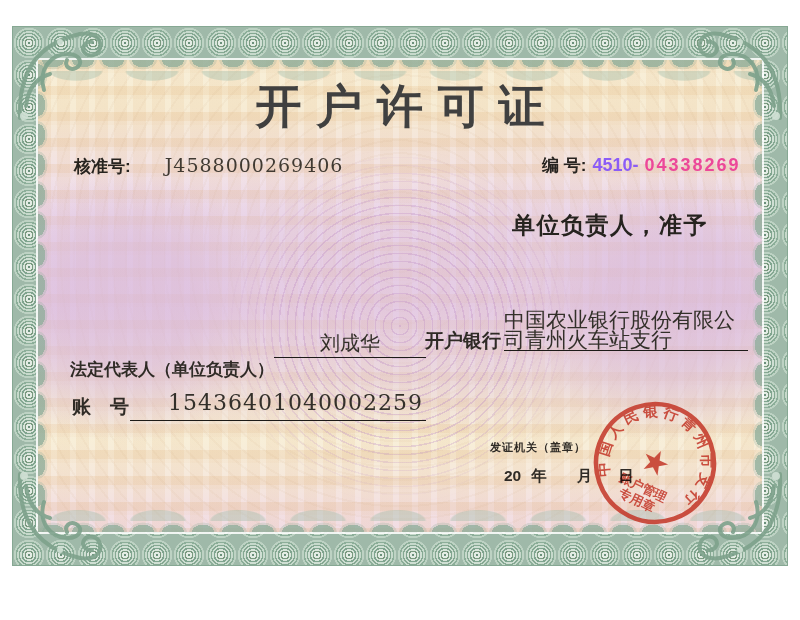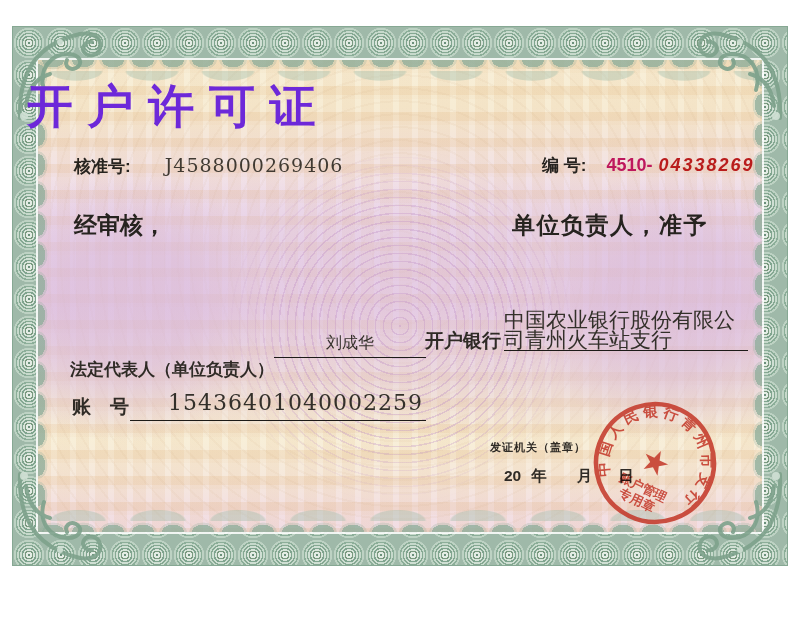--- a/index.html
+++ b/index.html
@@ -90,44 +90,44 @@
       rgba(142,173,154,.8) 0 68%, rgba(142,173,154,.25) 68% 84%, transparent 88%);
     background-size:11px 30px;}
   .corner{position:absolute; width:96px; height:96px; z-index:4;}
   .corner.tl{left:2px; top:2px;}
   .corner.tr{right:2px; top:2px; transform:scaleX(-1);}
   .corner.br{right:2px; bottom:2px; transform:scale(-1,-1);}
   .corner.bl{left:2px; bottom:2px; transform:scaleY(-1);}
   
   .content{position:absolute; inset:0; z-index:6; color:#2f2b26;}
   .title{
-    position:absolute; top:50px; left:0; width:100%; 
+    position:absolute; top:50px; left:0; width:100%; text-align:center;
     font-family:"DejaVu Serif", serif; font-weight:700; font-size:46px;
-    letter-spacing:.32em; padding-left:.32em; box-sizing:border-box; color:#6d28d9;
+    letter-spacing:.32em; padding-left:.32em; box-sizing:border-box; color:#404040;
   }
   .lbl{font-weight:700; color:#26231f;}
   .row-numbers-left{position:absolute; top:128px; left:62px; font-size:17px;}
   .row-numbers-left .val{font-family:"DejaVu Serif", serif; font-size:19px; font-weight:400;
     color:#403a32; margin-left:34px; letter-spacing:1px;text-align:center;}
   .row-numbers-right{position:absolute; top:128px; left:530px; font-size:17px;}
-  .row-numbers-right .pfx{font-size:18px; margin-left:20px; color:#be185d; font-weight:600;}
+  .row-numbers-right .pfx{font-size:18px; margin-left:6px; color:#8b5cf6; font-weight:600;}
   .row-numbers-right .red{font-size:18px; margin-left:6px; letter-spacing:2px; font-weight:600;}
   .big{font-size:23px; font-weight:700; color:#26231f;}
   .review-prefix{position:absolute; top:184px; left:62px;}
   .company-box{
     position:absolute; top:186px; left:150px; width:342px; text-align:center;
     font-family:"DejaVu Serif", serif; font-size:17px; color:#33302a;
     padding-bottom:6px; border-bottom:1.5px solid #1d1b18;
   }
   .review-suffix{position:absolute; top:184px; left:500px; letter-spacing:1.5px;}
   .account-open{position:absolute; top:234px; left:60px; letter-spacing:1px;}
   .legal-label{position:absolute; top:304px; left:58px; font-size:17px; font-weight:700;margin-top:28px;}
   .name-box{
     position:absolute; top:308px; left:262px; width:152px; text-align:center;
-    font-family:"DejaVu Serif", serif; font-size:16px; color:#33302a; line-height:18px;
+    font-family:"DejaVu Serif", serif; font-size:20px; color:#33302a; line-height:18px;
     padding-bottom:5px; border-bottom:1.5px solid #1d1b18;
   }
   .bank-label{position:absolute; top:302px; left:413px; font-size:19px; font-weight:700;}
   .bank-box{
     position:absolute; top:284px; left:492px; width:244px;
     font-family:"DejaVu Serif", serif; font-size:21px; line-height:20px; color:#33302a;
     padding-bottom:0; border-bottom:1.5px solid #1d1b18;
   }
   .acct-label{position:absolute; top:368px; left:60px; font-size:19px; font-weight:700;}
   .acct-box{
@@ -215,24 +215,23 @@
       </g>
     </svg>
 
     <div class="content">
       <div class="title">开户许可证</div>
 
       <div class="row-numbers-left">
         <span class="lbl">核准号:</span><span class="val">J4588000269406</span>
       </div>
       <div class="row-numbers-right">
-        <span class="lbl">编 号:</span><span class="pfx">4510-</span><span class="red" style="color:#b91c1c;font-style:italic;">04338269</span>
+        <span class="lbl">编 号:</span><span class="pfx">4510-</span><span class="red" style="color:#ec4899;">04338269</span>
       </div>
 
-      <div class="big review-prefix">经审核，</div>
       <div class="big review-suffix">单位负责人，准予</div>
 
       <div class="legal-label">法定代表人（单位负责人）</div>
       <div class="name-box">刘成华</div>
 
       <div class="bank-label">开户银行</div>
       <div class="bank-box">中国农业银行股份有限公司青州火车站支行</div>
 
       <div class="acct-label">账　号</div>
       <div class="acct-box">15436401040002259</div>

